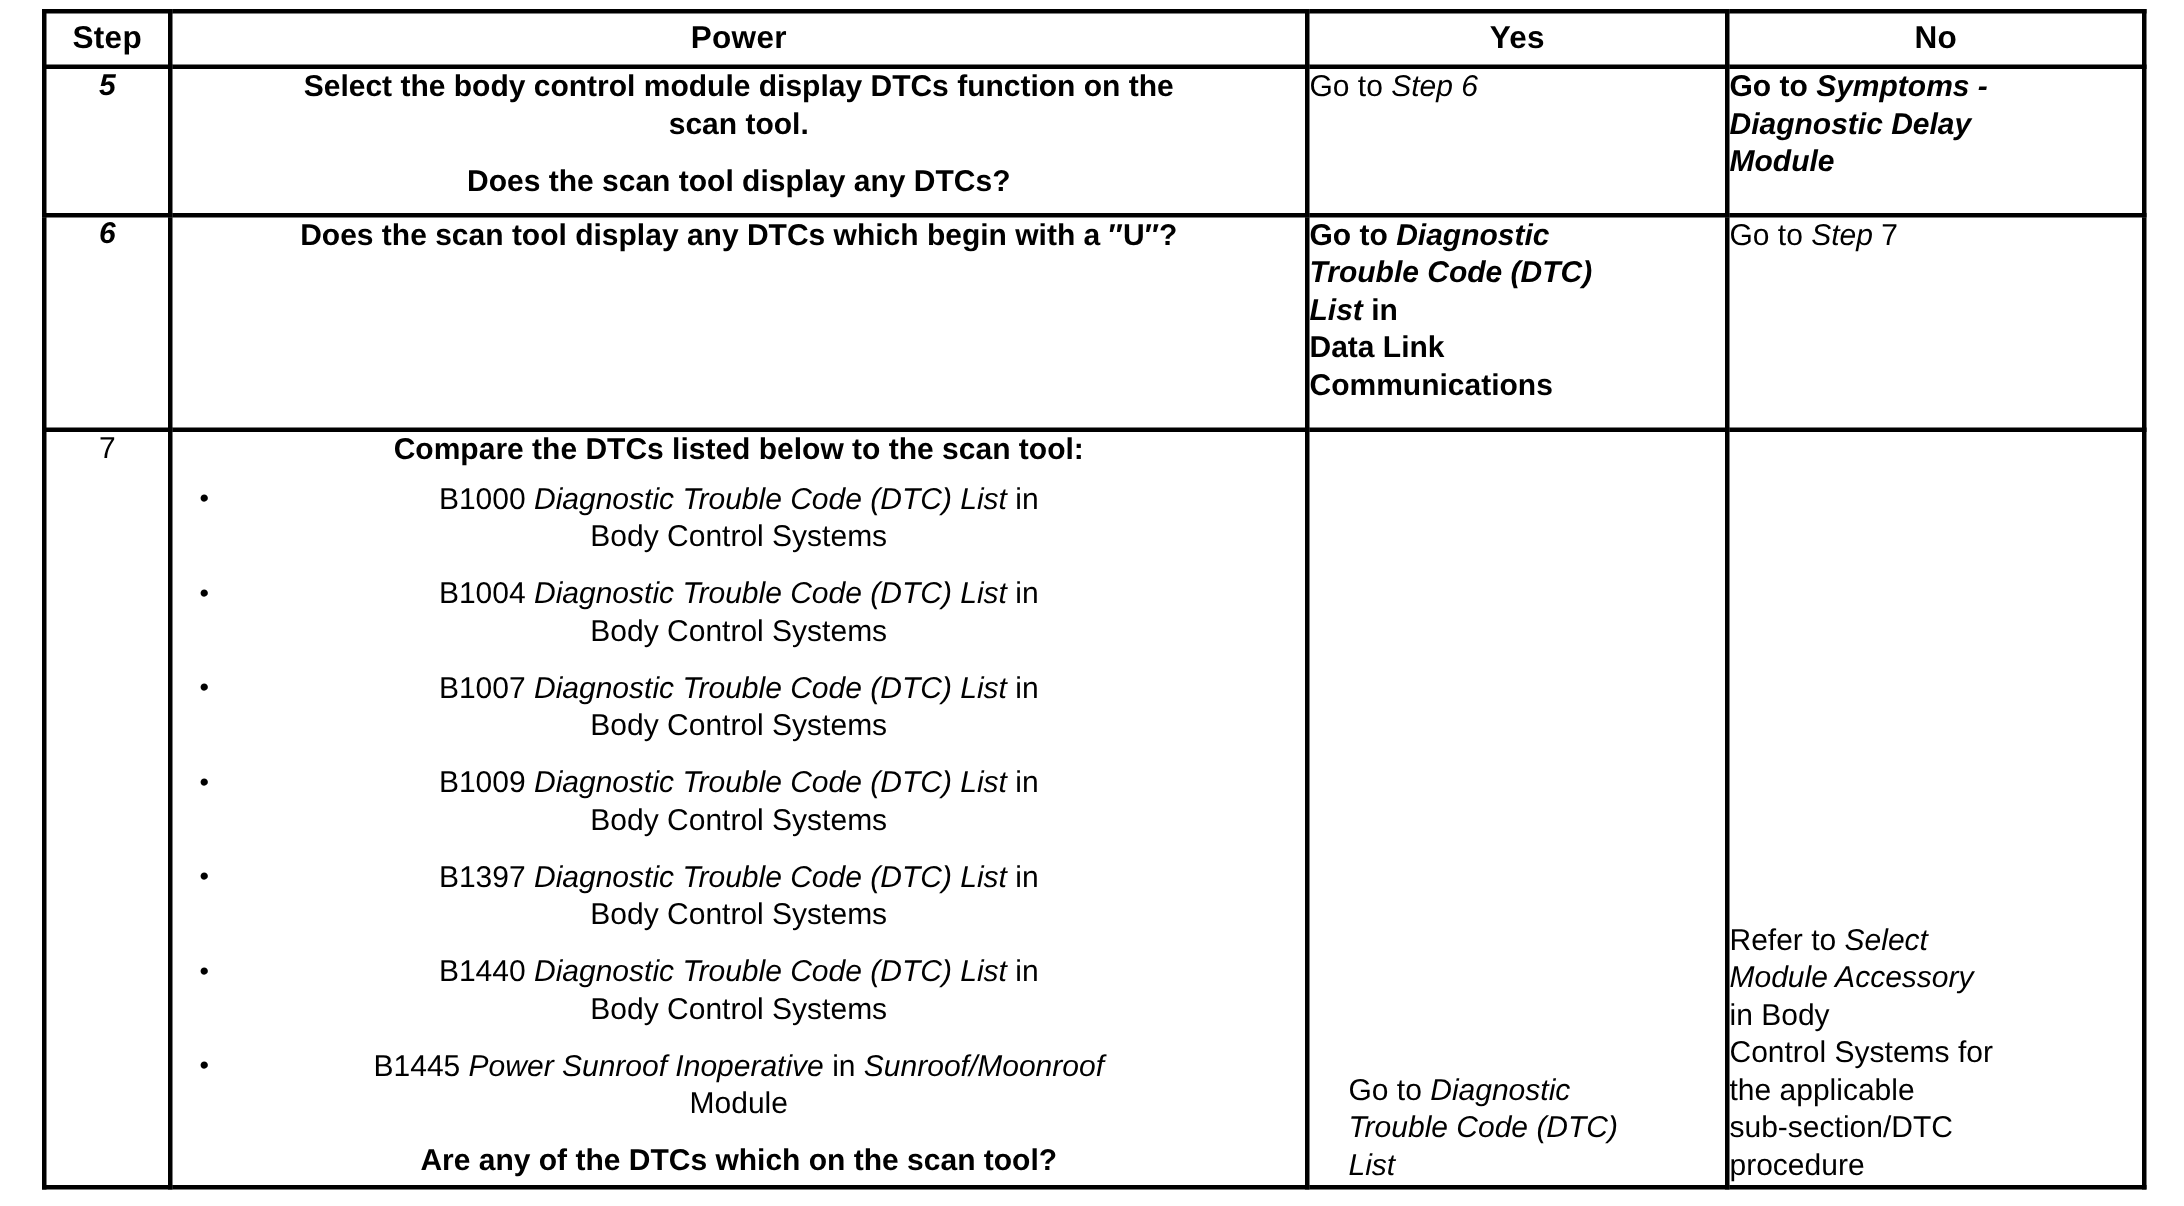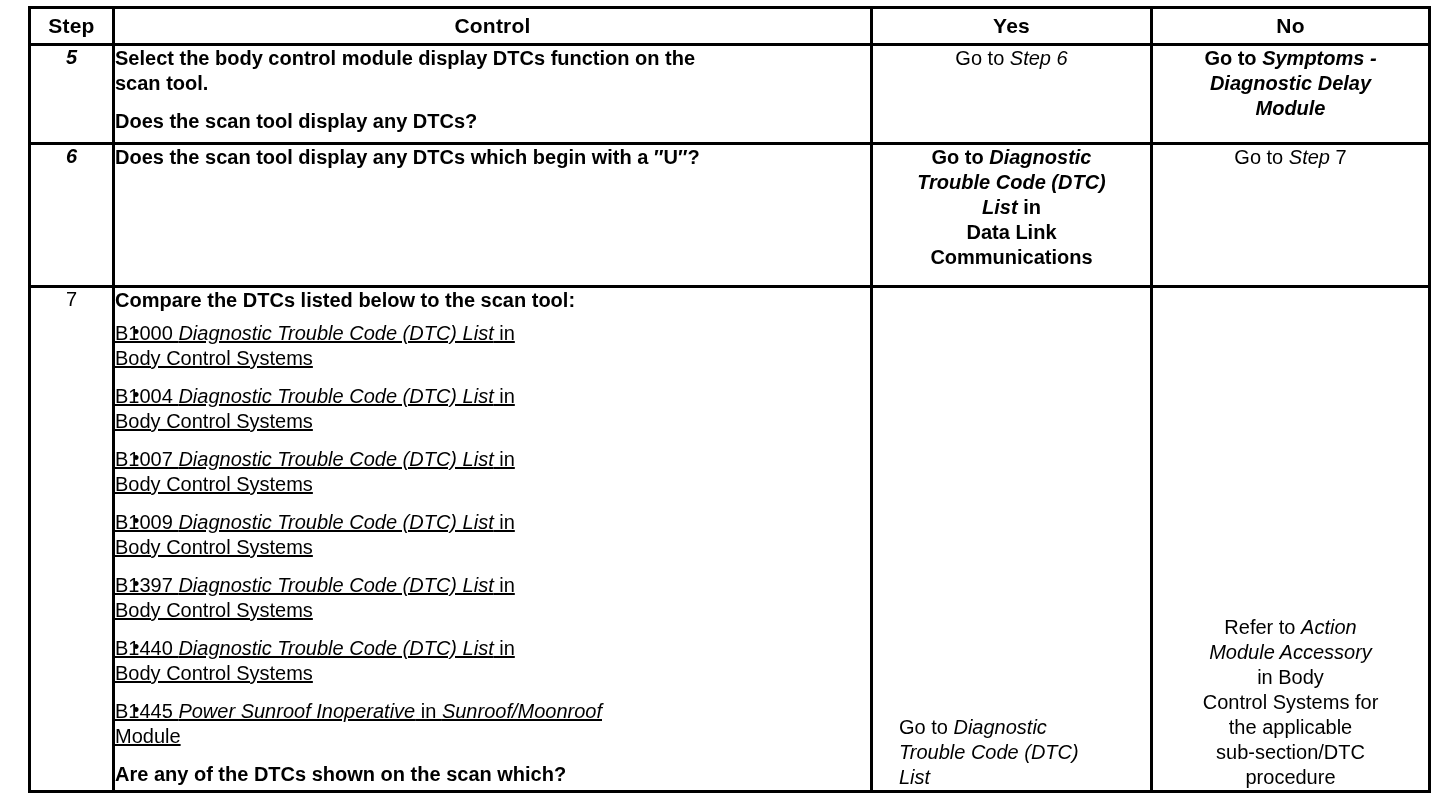--- a/index.html
+++ b/index.html
@@ -70,56 +70,56 @@
   td.stepnum .num-plain {
     font-style: normal;
     font-weight: normal;
   }
 
   
   td.action {
     padding: 7px 10px 8px 12px;
     font-size: 20px;
     line-height: 25px;
+    text-align: center;
   }
   td.action.bold-q { font-weight: bold; }
 
   .act-line { font-weight: bold; }
   .gap { height: 13px; }
 
   ul.dtclist {
     list-style: none;
     margin: 8px 0 0 0;
     padding: 0;
   }
   ul.dtclist li {
     position: relative;
     margin-bottom: 13px;
     font-size: 20px;
     line-height: 25px;
-    text-decoration: underline;
   }
   ul.dtclist li:before {
     content: "\2022";
     position: absolute;
     left: 18px;
     top: -1px;
     font-size: 18px;
   }
   .i { font-style: italic; }
 
   
   td.yes, td.no {
     font-size: 20px;
     line-height: 25px;
     vertical-align: bottom;
     padding: 6px 8px 8px 8px;
   }
   td.yes.top, td.no.top { vertical-align: top; font-weight: bold; }
-  td.yes .blk, td.no .blk { text-align: center; }
+  td.yes .blk, td.no .blk { }
   td.yes .blk.left { text-align: left; padding-left: 26px; }
 
   
   tr.r5 td { height: 96px; }
   tr.r6 td { height: 140px; }
   tr.r7 td { height: 502px; }
 
   tr.r7 td.action { vertical-align: top; }
   tr.r7 td.yes    { vertical-align: bottom; }
   tr.r7 td.no     { vertical-align: bottom; }
@@ -138,21 +138,21 @@
     <colgroup>
       <col class="c-step">
       <col class="c-action">
       <col class="c-yes">
       <col class="c-no">
     </colgroup>
 
     <thead>
       <tr>
         <th>Step</th>
-        <th>Control</th>
+        <th>Power</th>
         <th>Yes</th>
         <th>No</th>
       </tr>
     </thead>
 
     <tbody>
 
       <tr class="r5">
         <td class="stepnum">
           <span class="num-bi">5</span>
@@ -230,31 +230,31 @@
             <li>
               <span>B1440 </span><span class="i">Diagnostic Trouble Code (DTC) List</span><span> in</span><br>
               <span>Body Control Systems</span>
             </li>
             <li>
               <span>B1445 </span><span class="i">Power Sunroof Inoperative</span><span> in </span><span class="i">Sunroof/Moonroof</span><br>
               <span>Module</span>
             </li>
           </ul>
 
-          <div class="tail-q">Are any of the DTCs shown on the scan which?</div>
+          <div class="tail-q">Are any of the DTCs which on the scan tool?</div>
         </td>
 
         <td class="yes">
           <div class="blk left"><span>Go to </span><span class="i">Diagnostic</span></div>
           <div class="blk left i">Trouble Code (DTC)</div>
           <div class="blk left i">List</div>
         </td>
 
         <td class="no">
-          <div class="blk"><span>Refer to </span><span class="i">Action</span></div>
+          <div class="blk"><span>Refer to </span><span class="i">Select</span></div>
           <div class="blk i">Module Accessory</div>
           <div class="blk">in Body</div>
           <div class="blk">Control Systems for</div>
           <div class="blk">the applicable</div>
           <div class="blk">sub-section/DTC</div>
           <div class="blk">procedure</div>
         </td>
       </tr>
 
     </tbody>

